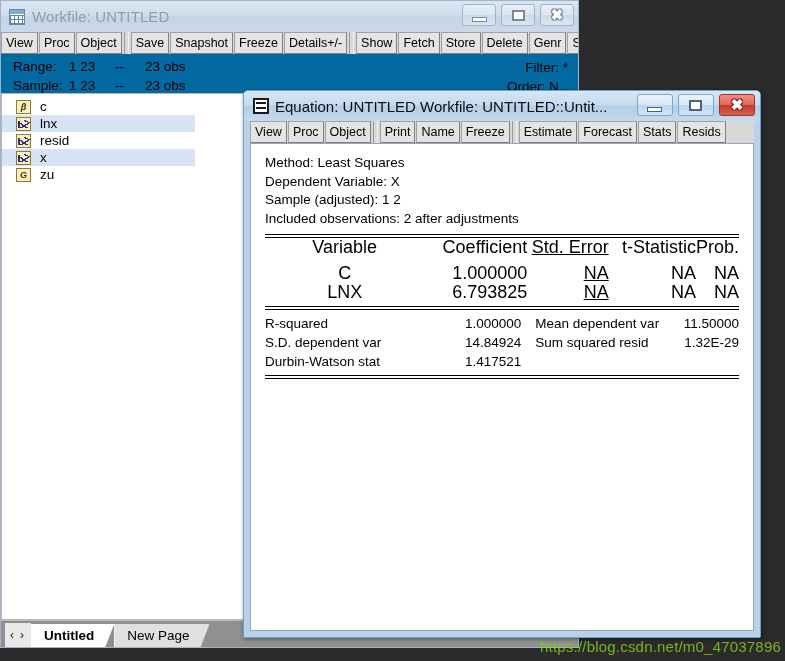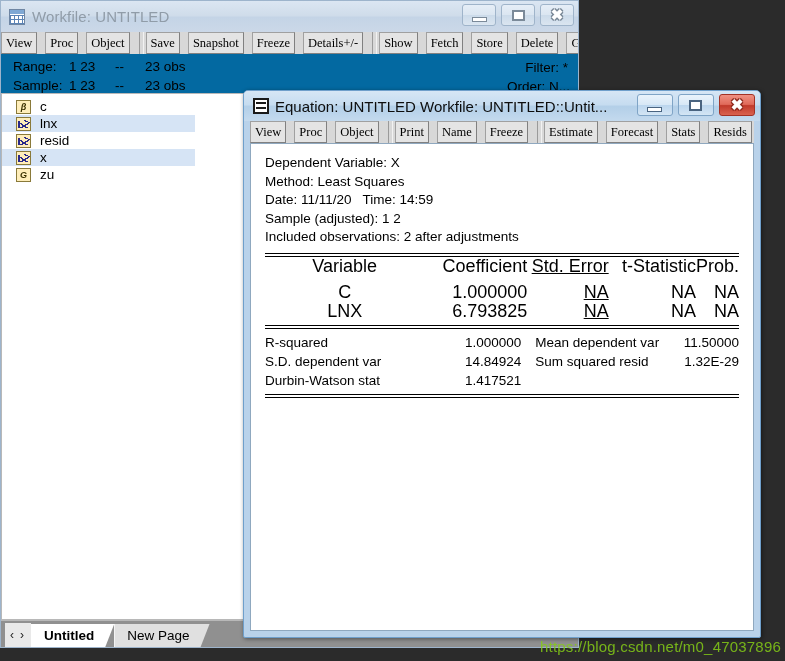--- a/index.html
+++ b/index.html
@@ -126,22 +126,21 @@
     border: 1px solid #a0a0a0;
     border-right-color: #808080;
     border-bottom-color: #808080;
     box-sizing: border-box;
     padding: 0 4px;
     display: flex;
     align-items: center;
     justify-content: center;
     height: 22px;
     white-space: nowrap;
-    margin-right: 8px;
-    font-family: Liberation Serif, serif;
+    margin-right: 1px;
   }
   .tb-sep {
     width: 5px;
     flex: none;
     background: #d8d8d8;
     border-left: 1px solid #9a9a9a;
     border-right: 1px solid #f2f2f2;
     margin: 0 2px 0 1px;
     box-sizing: border-box;
   }
@@ -558,23 +557,22 @@
         <div class="tb-btn">Estimate</div>
         <div class="tb-btn">Forecast</div>
         <div class="tb-btn">Stats</div>
         <div class="tb-btn">Resids</div>
       </div>
   </div>
 
   <div class="eq-content">
 
     <div id="reg-header">
+        <div class="reg-header">Method: Least Squares</div>
         <div class="reg-header">Dependent Variable: X</div>
-        <div class="reg-header">Method: Least Squares</div>
-        <div class="reg-header">Date: 11/11/20   Time: 14:59</div>
         <div class="reg-header">Sample (adjusted): 1 2</div>
         <div class="reg-header">Included observations: 2 after adjustments</div>
       </div>
 
     <div class="rule-double"></div>
 
     <table class="reg-table">
       <thead>
         <tr>
           <th class="c-var">Variable</th>

